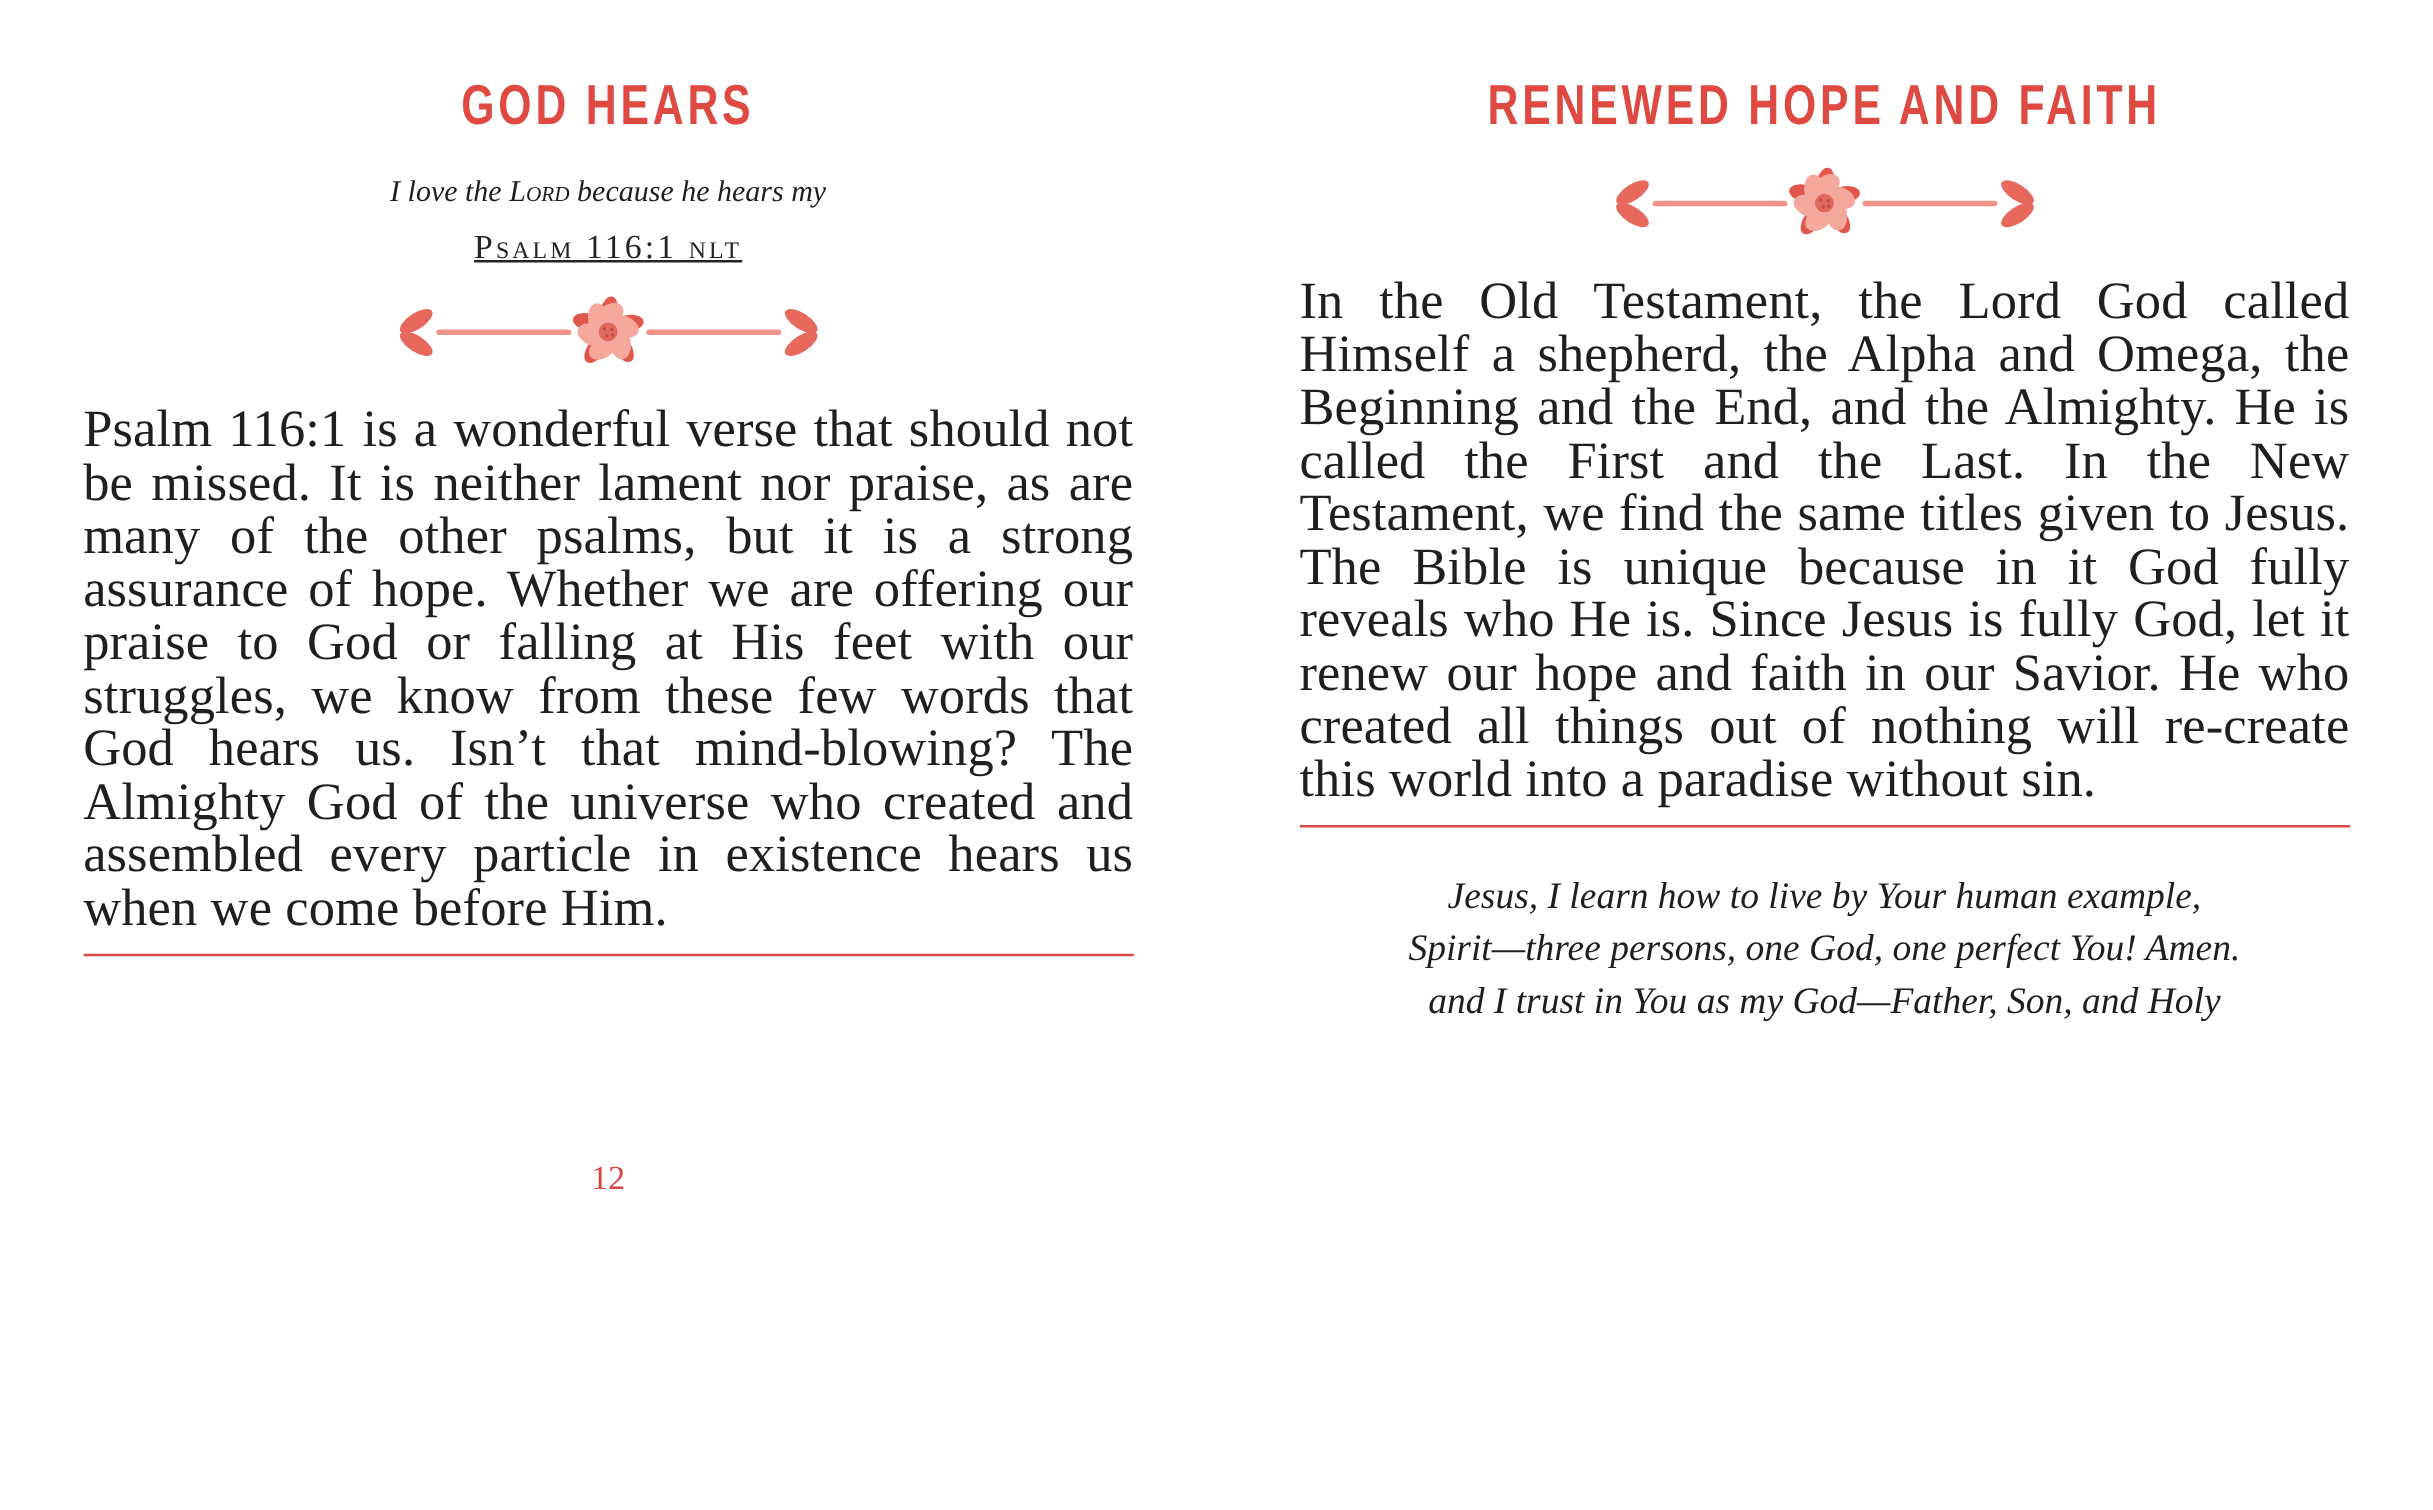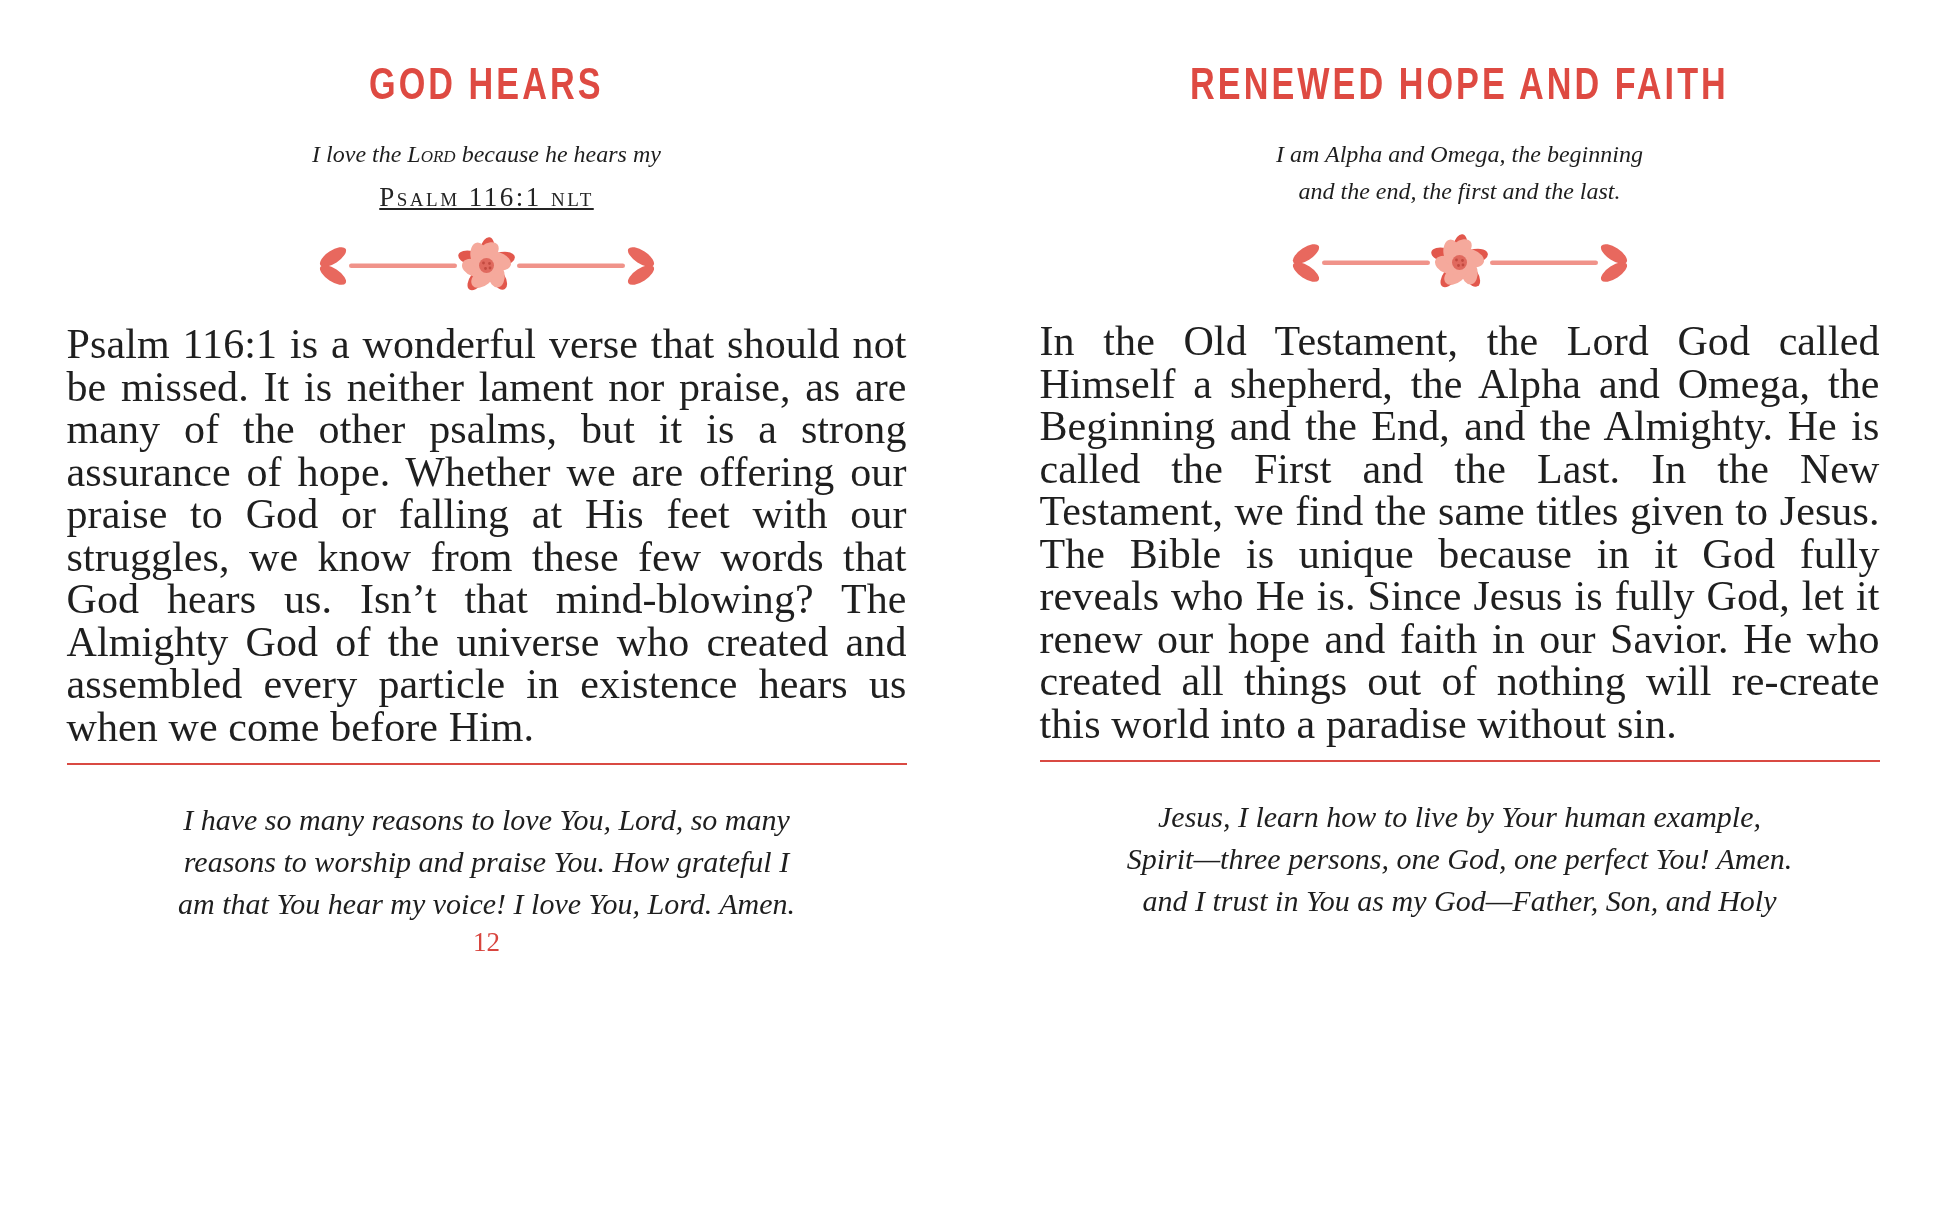--- a/index.html
+++ b/index.html
@@ -146,41 +146,32 @@
           <ellipse cx="334" cy="22" rx="15" ry="6.5" transform="rotate(33 334 22)"></ellipse>
           <ellipse cx="334" cy="40" rx="15" ry="6.5" transform="rotate(-33 334 40)"></ellipse>
         </g>
       </svg>
     </div>
 
     <div class="devotion">Psalm 116:1 is a wonderful verse that should not be missed. It is neither lament nor praise, as are many of the other psalms, but it is a strong assurance of hope. Whether we are offering our praise to God or falling at His feet with our struggles, we know from these few words that God hears us. Isn’t that mind-blowing? The Almighty God of the universe who created and assembled every particle in existence hears us when we come before Him.</div>
 
     <hr class="rule">
 
-    <div class="prayer">
-      <div>I have so many reasons to love You, Lord, so many</div>
-      <div>reasons to worship and praise You. How grateful I</div>
-      <div>am that You hear my voice! I love You, Lord. Amen.</div>
-    </div>
 
   </div>
   <div class="page-number">12</div>
 </div>
 
 <div class="page">
   <div class="column">
 
     <div class="title">
       <span class="condense">RENEWED HOPE AND FAITH</span>
     </div>
 
-    <div class="scripture">
-      <div>I am Alpha and Omega, the beginning</div>
-      <div>and the end, the first and the last.</div>
-    </div>
 
 
     <div class="ornament">
       <svg width="360" height="62" viewBox="0 0 360 62" aria-hidden="true">
         <g fill="#e8685e">
           <ellipse cx="26" cy="22" rx="15" ry="6.5" transform="rotate(-33 26 22)"></ellipse>
           <ellipse cx="26" cy="40" rx="15" ry="6.5" transform="rotate(33 26 40)"></ellipse>
         </g>
         <rect x="42" y="28.5" width="108" height="4.5" rx="2.25" fill="#f0938a"></rect>
         <g>

